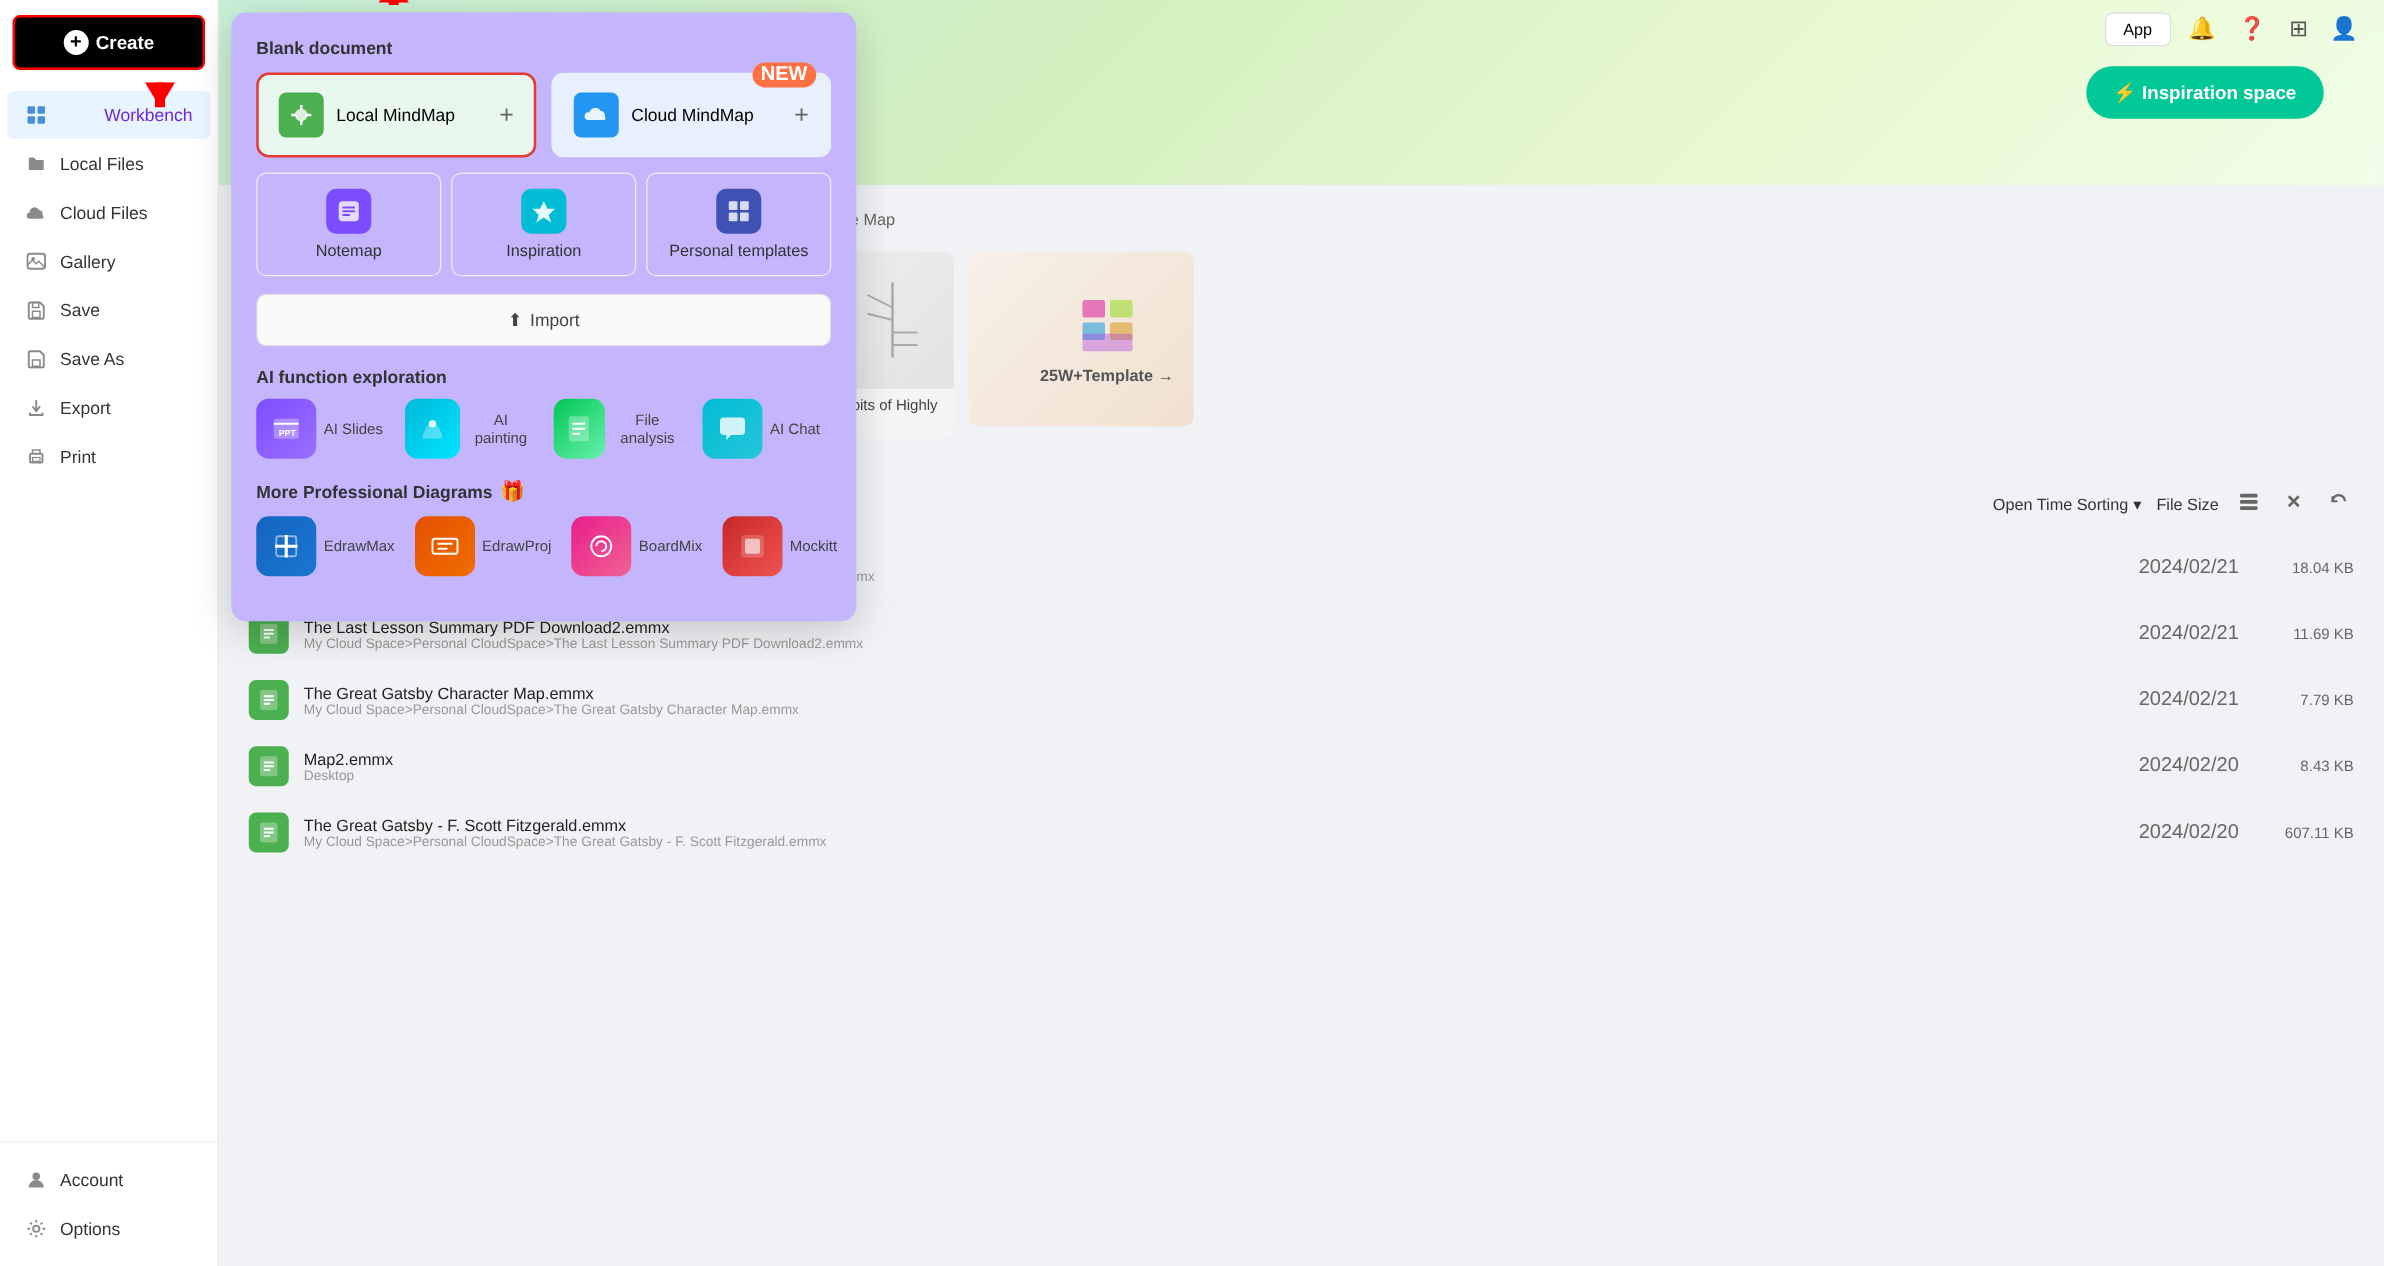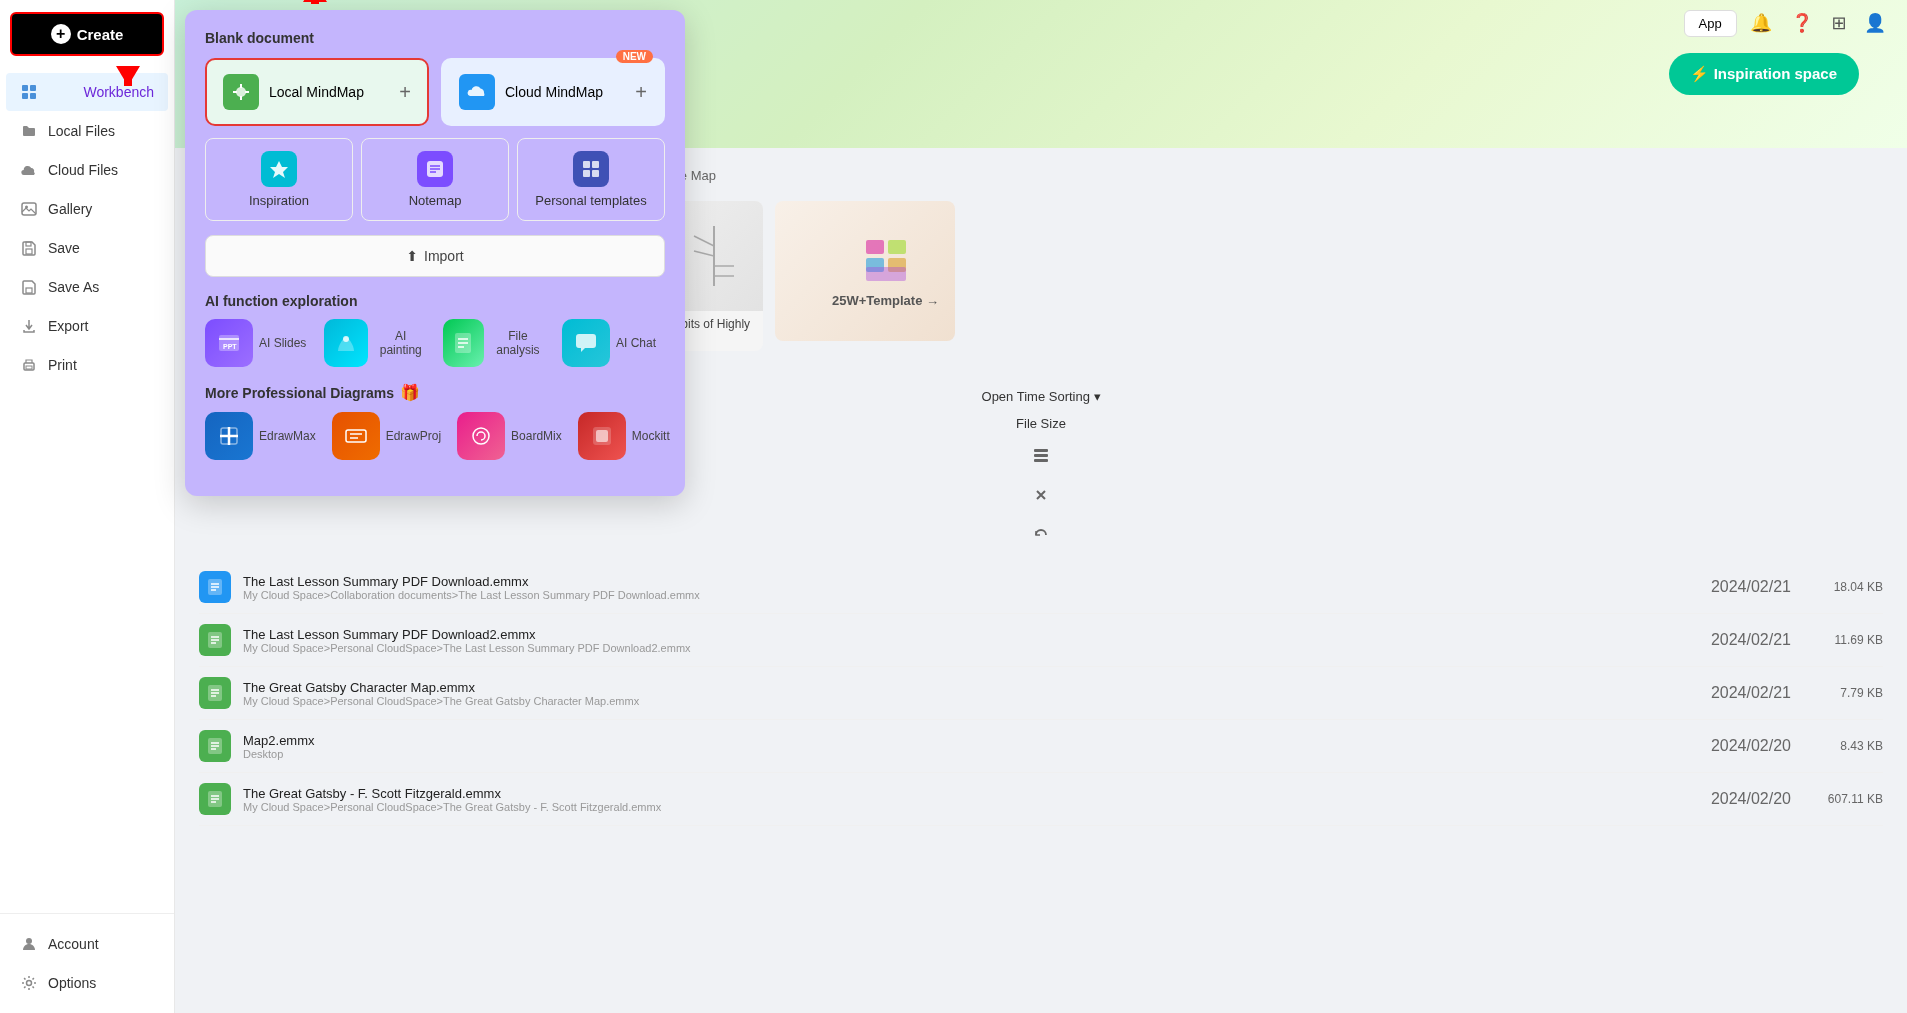--- a/index.html
+++ b/index.html
@@ -94,21 +94,21 @@
       background: #e8f0ff;
     }
     .blank-card .card-icon { width: 36px; height: 36px; border-radius: 6px; display: flex; align-items: center; justify-content: center; }
     .blank-card .plus-btn {
       margin-left: auto;
       font-size: 20px; color: #666; font-weight: 300;
     }
     .new-badge {
       position: absolute; top: -10px; right: 10px;
       background: #ff7043;
-      color: #fff; font-size: 10px; font-weight: 700;
+      color: #fff; font-size: 16px; font-weight: 700;
       padding: 1px 7px; border-radius: 10px;
     }
 
     .other-types-row {
       display: flex; gap: 8px; margin-bottom: 14px;
     }
     .type-card {
       flex: 1;
       border: 1px solid #eee;
       border-radius: 8px;
@@ -211,21 +211,20 @@
       background: linear-gradient(135deg, #e0e8f0, #d0dce8);
       display: flex; align-items: center; justify-content: center;
     }
     .template-card-name { font-size: 12px; padding: 6px 8px; color: #444; }
 
     
     .recent-section { padding: 8px 24px; }
     .recent-header {
       display: flex; align-items: center; justify-content: flex-end; gap: 12px;
       margin-bottom: 10px;
-      flex-direction: column;
     }
     .sort-btn {
       display: flex; align-items: center; gap: 4px;
       font-size: 13px; color: #333; cursor: pointer;
       background: none; border: none;
     }
     .file-size-label { font-size: 13px; color: #333; }
     .icon-btn { background: none; border: none; cursor: pointer; color: #666; font-size: 16px; padding: 4px; }
 
     .file-list { display: flex; flex-direction: column; gap: 0; }
@@ -595,35 +594,35 @@
             <path d="M19 13a4 4 0 00-3.5-4.5 5 5 0 00-9 1.5A3 3 0 005 16h14a3 3 0 000-3z" fill="#fff" opacity="0.9"></path>
           </svg>
       </div>
       <span>Cloud MindMap</span>
       <span class="plus-btn">+</span>
     </div>
   </div>
 
   <div class="other-types-row">
     <div class="type-card">
-      <div class="tc-icon" style="background:#00bcd4;">
-        <svg width="22" height="22" viewBox="0 0 22 22">
-            <polygon points="11,3 14,9 20,9 15,14 17,20 11,16 5,20 7,14 2,9 8,9" fill="#fff" opacity="0.9"></polygon>
-          </svg>
-      </div>
-      <span>Inspiration</span>
-    </div>
-    <div class="type-card">
       <div class="tc-icon" style="background:#7c4dff;">
         <svg width="22" height="22" viewBox="0 0 22 22">
             <rect x="3" y="3" width="16" height="16" rx="3" fill="#fff" opacity="0.8"></rect>
             <path d="M6 8h10M6 11h10M6 14h6" stroke="#7c4dff" stroke-width="1.5"></path>
           </svg>
       </div>
       <span>Notemap</span>
+    </div>
+    <div class="type-card">
+      <div class="tc-icon" style="background:#00bcd4;">
+        <svg width="22" height="22" viewBox="0 0 22 22">
+            <polygon points="11,3 14,9 20,9 15,14 17,20 11,16 5,20 7,14 2,9 8,9" fill="#fff" opacity="0.9"></polygon>
+          </svg>
+      </div>
+      <span>Inspiration</span>
     </div>
     <div class="type-card">
       <div class="tc-icon" style="background:#3f51b5;">
         <svg width="22" height="22" viewBox="0 0 22 22">
             <rect x="3" y="3" width="7" height="7" rx="1" fill="#fff" opacity="0.8"></rect>
             <rect x="12" y="3" width="7" height="7" rx="1" fill="#fff" opacity="0.8"></rect>
             <rect x="3" y="12" width="7" height="7" rx="1" fill="#fff" opacity="0.8"></rect>
             <rect x="12" y="12" width="7" height="7" rx="1" fill="#fff" opacity="0.8"></rect>
           </svg>
       </div>

